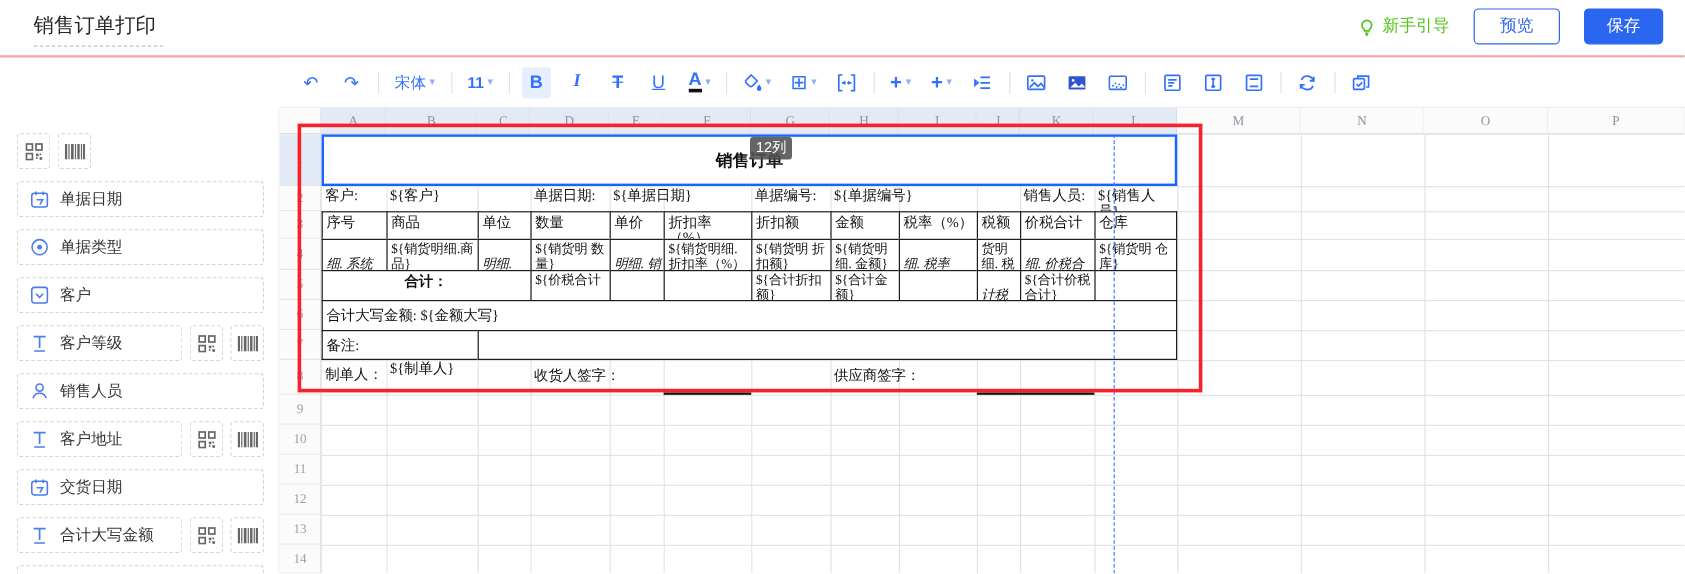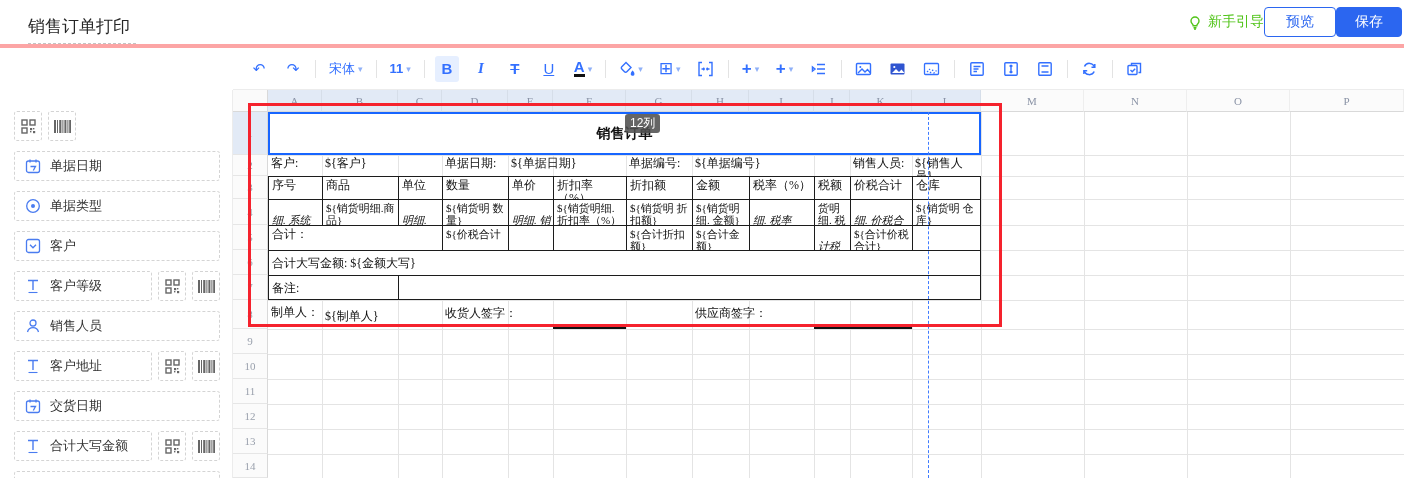--- a/index.html
+++ b/index.html
@@ -2,24 +2,24 @@
 <html><head>
 <meta charset="utf-8">
 <style>
   * { margin:0; padding:0; box-sizing:border-box; }
   html,body { width:1404px; height:478px; overflow:hidden; background:#fff;
     font-family:"Liberation Sans","DejaVu Sans",sans-serif; }
   .app { position:relative; width:1404px; height:478px; background:#fff; }
 
   
   .topbar { position:absolute; left:0; top:0; width:1404px; height:48px; background:#fff;
-    border-bottom:4px solid #fca5a5; display:flex; align-items:flex-end; }
+    border-bottom:2px solid #fca5a5; display:flex; align-items:center; }
   .doc-title { margin-left:28px; font-size:17px; color:#262626;
     border-bottom:1px dashed #c3c3c3; padding:2px 6px 5px 0; }
-  .topbar-right { position:absolute; right:2px; top:0; height:43px; display:flex; align-items:center; }
+  .topbar-right { position:absolute; right:18px; top:0; height:43px; display:flex; align-items:center; gap:20px; }
   .guide { display:flex; align-items:center; gap:5px; color:#52c41a; font-size:14px; cursor:pointer; }
   .btn { height:30px; border-radius:4px; font-size:14px; display:flex; align-items:center;
     justify-content:center; cursor:pointer; }
   .btn-preview { width:72px; background:#fff; border:1px solid #2b66f0; color:#2b66f0; }
   .btn-save { width:66px; background:#2b66f0; border:1px solid #2b66f0; color:#fff; }
 
   
   .panel-head { position:absolute; left:0; top:48px; width:233px; height:42px; background:#fff;
     border-bottom:1px solid #ececec; border-right:1px solid #ececec; display:flex; }
   .tab { flex:1; display:flex; align-items:center; justify-content:center; font-size:14px;
@@ -73,21 +73,21 @@
 
   
   .tpl { position:absolute; left:35px; top:22px; display:grid; z-index:2;
     grid-template-columns:54px 76px 44px 66px 45px 73px 66px 57px 65px 36px 62px 69px;
     grid-template-rows:43px 21px 23px 26px 25px 25px 25px 29px;
     font-family:"Liberation Serif","DejaVu Serif",serif; color:#111; }
   .tc { font-size:12px; line-height:13px; padding:2px 2px 0 3px; overflow:hidden; background:#fff; }
   .tc.plain { background:transparent; }
   .tc.frag { font-size:11px; line-height:12px; word-break:break-all; }
   .tc.low { padding-top:14px;font-style:italic; }
-  .tc.right { text-align:left; padding-right:4px; }
+  .tc.right { text-align:center; padding-right:4px;font-weight:bold; }
   .bt { border-top:1px solid #1c1c1c; } .bl { border-left:1px solid #1c1c1c; }
   .br { border-right:1px solid #1c1c1c; } .bb { border-bottom:1px solid #1c1c1c; }
   .sigline { border-bottom:2px solid #111; background:transparent; }
   .title-cell { grid-area:1/1/2/13; border:2px solid #1765ff; background:#fff; display:flex;
     align-items:center; justify-content:center; font-size:14px; font-weight:bold; z-index:2; }
 
   .pagebreak { position:absolute; left:695px; top:22px; height:366px; width:0;
     border-left:1px dashed #3f7bff; z-index:4; }
   .red-rect { position:absolute; left:15px; top:13px; width:754px; height:224px;
     border:3px solid #f5222d; z-index:5; pointer-events:none; }
@@ -534,21 +534,21 @@
       <div class="tc frag low bt bl" style="grid-area:5/10">计税</div>
       <div class="tc frag bt bl" style="grid-area:5/11">${合计价税合计}</div>
       <div class="tc bt bl br" style="grid-area:5/12"></div>
 
       <div class="tc bt bl br" style="grid-area:6/1/7/13;padding-top:6px">合计大写金额: ${金额大写}</div>
 
       <div class="tc bt bl bb" style="grid-area:7/1/8/3;padding-top:6px">备注:</div>
       <div class="tc bt bl br bb" style="grid-area:7/3/8/13"></div>
 
       <div class="tc plain" style="grid-area:8/1;padding-top:6px">制单人：</div>
-      <div class="tc plain" style="grid-area:8/2;padding-top:10px">${制单人}</div>
+      <div class="tc plain" style="grid-area:8/2;padding-top:1px">${制单人}</div>
       <div class="tc plain" style="grid-area:8/4/9/6;padding-top:7px">收货人签字：</div>
       <div class="tc plain sigline" style="grid-area:8/6"></div>
       <div class="tc plain" style="grid-area:8/8/9/10;padding-top:7px">供应商签字：</div>
       <div class="tc plain sigline" style="grid-area:8/10"></div>
       <div class="tc plain sigline" style="grid-area:8/11"></div>
     </div>
 
     <div class="pagebreak"></div>
     <div class="red-rect"></div>
     <div class="sel-badge">12列</div>

